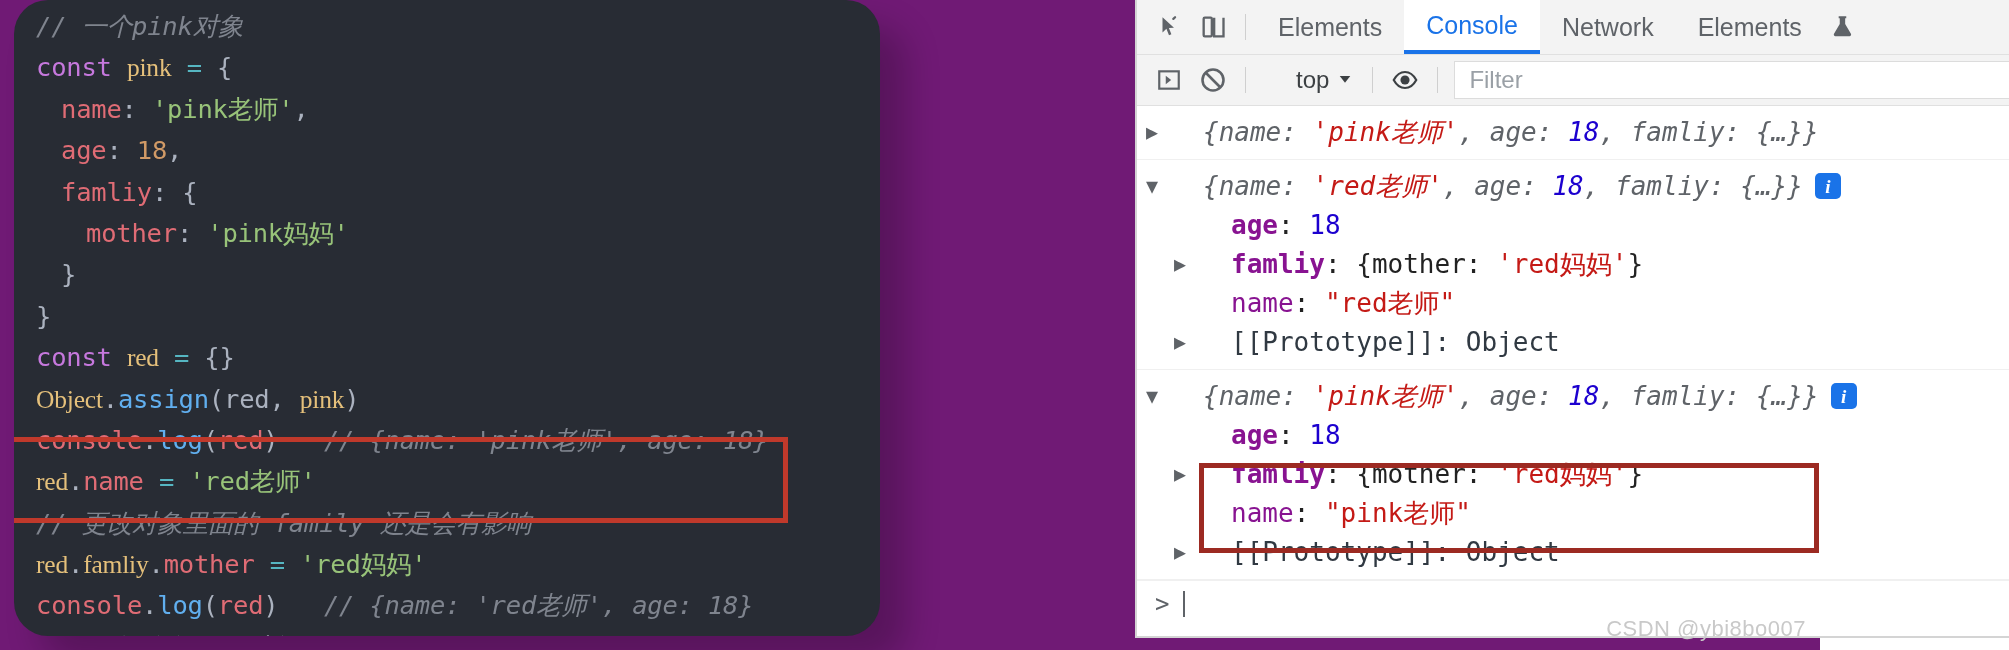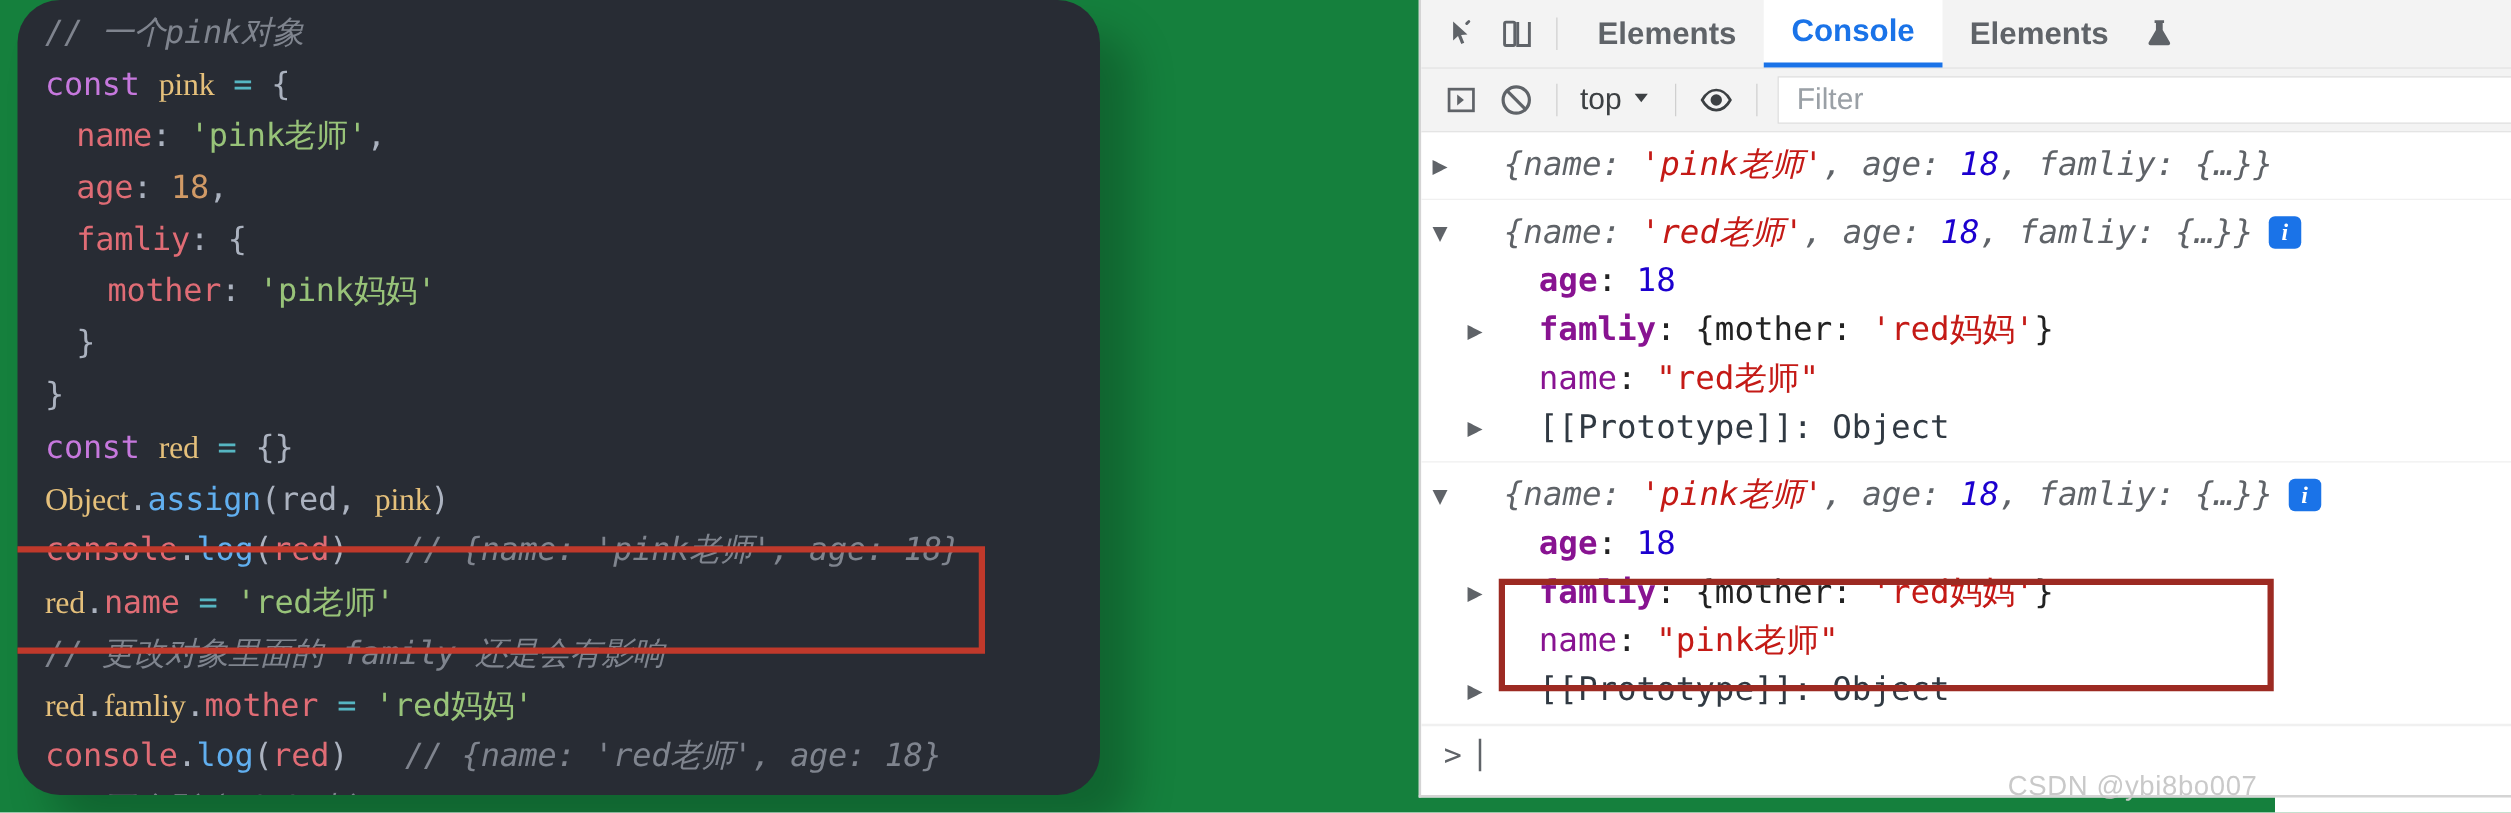--- a/index.html
+++ b/index.html
@@ -5,21 +5,21 @@
   html, body {
     margin: 0; padding: 0;
     width: 2009px; height: 650px;
     background: #ffffff;
     overflow: hidden;
     font-family: "Liberation Sans", sans-serif;
   }
   #root {
     position: relative;
     width: 1820px; height: 650px;
-    background: #15803d;
+    background: #701a75;
   }
 
   
   #code-panel {
     position: absolute;
     left: 14px; top: 0px;
     width: 866px; height: 636px;
     background: #282c34;
     border-radius: 34px;
     box-shadow: 26px 26px 34px rgba(0,0,0,0.22);
@@ -91,21 +91,20 @@
     background: #cfcfcf;
     margin: 0 10px;
   }
   .dt-tab {
     height: 54px;
     padding: 12px 22px;
     display: flex; align-items: center;
     font-size: 25px;
     color: #5f6368;
     box-sizing: border-box;
-    font-weight: bold;
   }
   .dt-tab.active {
     color: #1a73e8;
     background: #ffffff;
     border-bottom: 4px solid #1a73e8;
   }
   #dt-flask {
     margin-left: 6px;
     display: flex; align-items: center;
     color: #5f6368;
@@ -119,20 +118,21 @@
     border-bottom: 1px solid #e0e0e0;
     display: flex;
     align-items: center;
     padding-left: 10px;
   }
   #dt-context {
     font-size: 24px;
     color: #3c4043;
     display: flex; align-items: center; gap: 7px;
     padding: 0 8px;
+    margin-left: 32px;
   }
   #dt-filter-input {
     flex: 1;
     height: 38px;
     margin-left: 6px;
     margin-right: 0px;
     border: 1px solid #dcdcdc;
     background: #ffffff;
     font-size: 24px;
     color: #9aa0a6;
@@ -260,20 +260,23 @@
           <path d="M13 4 L13 20 L21 20 L21 4"></path>
         </svg>
       </div>
       <div class="dt-sep"></div>
 
       <div class="dt-tab">
         <span>Elements</span>
       </div>
       <div class="dt-tab active">
         <span>Console</span>
+      </div>
+      <div class="dt-tab">
+        <span>Network</span>
       </div>
       <div class="dt-tab">
         <span>Elements</span>
       </div>
       <div id="dt-flask">
         <svg width="26" height="28" viewBox="0 0 24 24" fill="#5f6368">
           <path d="M9 2h6v2h-1v5.2l5.3 9.1c.6 1-.1 2.2-1.3 2.2H5c-1.2 0-1.9-1.2-1.3-2.2L9 9.2V4H8V2h1z"></path>
         </svg>
       </div>
     </div>

